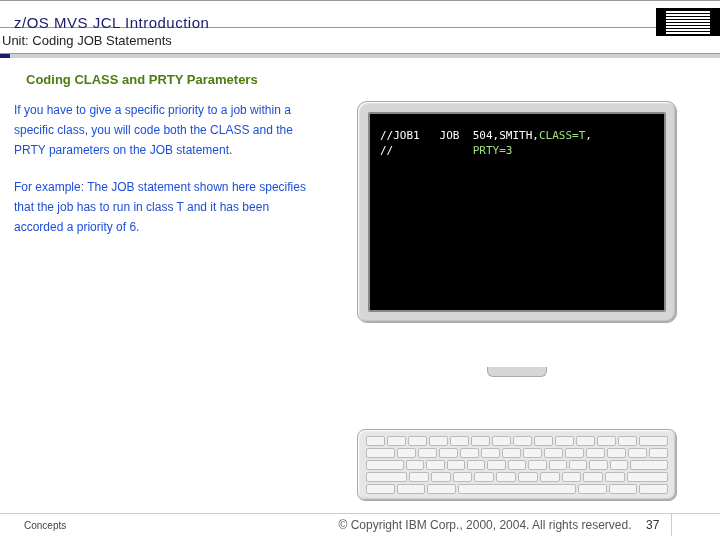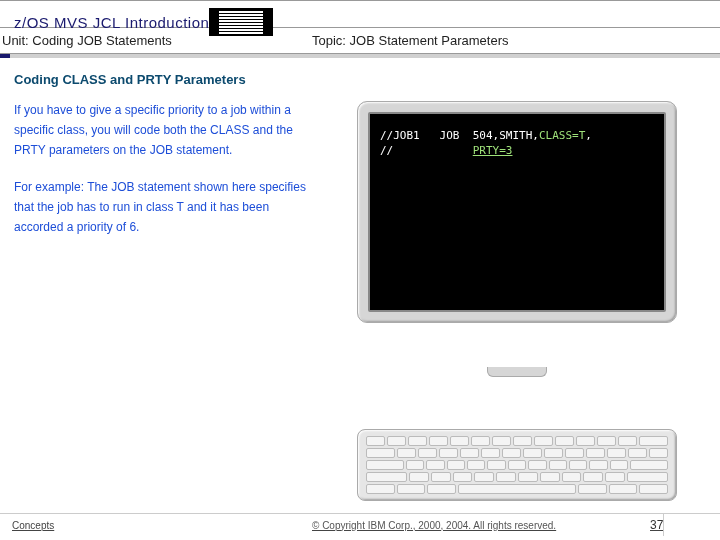--- a/index.html
+++ b/index.html
@@ -1,59 +1,59 @@
 <!DOCTYPE html>
 <html><head>
 <meta charset="utf-8">
 <style>
   * { box-sizing: border-box; margin: 0; padding: 0; }
   html, body { width: 720px; height: 540px; font-family: Arial, Helvetica, sans-serif; background: #fff; }
   .slide { width: 720px; height: 540px; position: relative; background: #fff; }
 
-  .titlebar { height: 28px; background: #fff; border-top: 1px solid #999; border-bottom: 1px solid #999; display: flex; align-items: center; padding: 16px 10px 0 14px; }
+  .titlebar { height: 28px; background: #fff; border-top: 1px solid #999; border-bottom: 1px solid #999; display: flex; align-items: center; padding: 16px 10px 0 14px; justify-content: space-between; }
   .title { color: #1a1a6e; font-size: 15px; letter-spacing: 0.5px; }
   .logo-wrap { background: #000; height: 28px; display: flex; align-items: center; padding: 0 10px; margin-right: -10px; }
   .ibm-logo { display: flex; flex-direction: column; gap: 1px; }
   .ibm-logo .bar { width: 44px; height: 2px; background: #fff; }
 
   .subbar { height: 26px; display: flex; align-items: center; padding: 0 2px; border-bottom: 1px solid #999; font-size: 13px; color: #222; }
   .subbar .unit { width: 310px; }
   .subbar .topic { }
 
   .accentbar { height: 4px; background: #d0d0d0; }
   .accentbar .blk { height: 4px; width: 10px; background: #1a1a6e; }
 
   .content { position: relative; padding: 10px 14px 0 14px; }
-  .heading { font-weight: bold; font-size: 13px; color: #0c4a6e; margin: 4px 0 14px 0; }
+  .heading { font-weight: bold; font-size: 13px; color: #4d7c0f; margin: 4px 0 14px 12px; }
 
   .cols { display: flex; gap: 14px; }
   .left { width: 300px; font-size: 12px; color: #1d4ed8; line-height: 1.65; }
   .left p { margin-bottom: 18px; }
 
   .right { flex: 1; display: flex; flex-direction: column; align-items: center; gap: 44px; }
 
   .monitor { width: 320px; background: #d6d6d6; border: 1px solid #aaa; border-radius: 10px; padding: 10px; box-shadow: inset 1px 1px 2px #fff, inset -1px -1px 2px #999; }
   .screen { background: #000; width: 100%; height: 200px; border: 2px solid #888; padding: 14px 10px; font-family: "Courier New", monospace; font-size: 11px; color: #fff; line-height: 1.4; border-radius: 2px; }
   .screen pre { white-space: pre; }
   .codeline { display: block; }
   .cls { color: #9fe27a; }
-  .prty { color: #9fe27a; text-decoration: underline; }
+  .prty { color: #9fe27a; }
 
   .mstand { width: 60px; height: 10px; background: #d6d6d6; margin: 0 auto; border-left: 1px solid #aaa; border-right: 1px solid #aaa; border-bottom: 1px solid #aaa; border-radius: 0 0 6px 6px; }
 
   .keyboard { margin-top: 8px; width: 320px; height: 72px; background: #e6e6e6; border: 1px solid #aaa; border-radius: 8px; padding: 6px 8px; box-shadow: inset 1px 1px 2px #fff, inset -1px -1px 2px #999; display: flex; flex-direction: column; gap: 2px; }
   .krow { display: flex; gap: 2px; }
   .key { flex: 1; height: 10px; background: #f4f4f4; border: 1px solid #bbb; border-radius: 2px; }
   .key.wide { flex: 1.6; }
   .key.xwide { flex: 2.2; }
   .key.space { flex: 7; }
 
-  .footer { position: absolute; bottom: 8px; left: 0; right: 8px; display: flex; align-items: center; padding: 0 12px; font-size: 10px; color: #444; text-decoration: underline; }
+  .footer { position: absolute; bottom: 8px; left: 0; right: 0; display: flex; align-items: center; padding: 0 24px; font-size: 10px; color: #444; }
   .footer .fl { width: 300px; }
-  .footer .fc { flex: 1; font-size: 10px; color: #555; }
+  .footer .fc { flex: 1; text-align: center; font-size: 12px; color: #555; }
   .footer .fr { width: 50px; text-align: left; font-size: 12px; color: #333; }
   .footdiv { position: absolute; bottom: 26px; left: 0; right: 0; height: 1px; background: #ccc; }
   .pgdiv { position: absolute; right: 48px; width: 1px; height: 22px; background: #ccc; }
 </style>
 </head>
 <body>
 
 <div class="slide">
 
   <div class="titlebar">
@@ -67,21 +67,20 @@
         <div class="bar"></div>
           <div class="bar"></div>
           <div class="bar"></div>
           <div class="bar"></div>
       </div>
     </div>
   </div>
 
   <div class="subbar">
     <div class="unit">Unit: Coding JOB Statements</div>
-    <div class="topic">Topic: JOB Statement Parameters</div>
   </div>
 
   <div class="accentbar">
       <div class="blk"></div>
     </div>
 
   <div class="content">
     <div class="heading">Coding CLASS and PRTY Parameters</div>
 
     <div class="cols">

